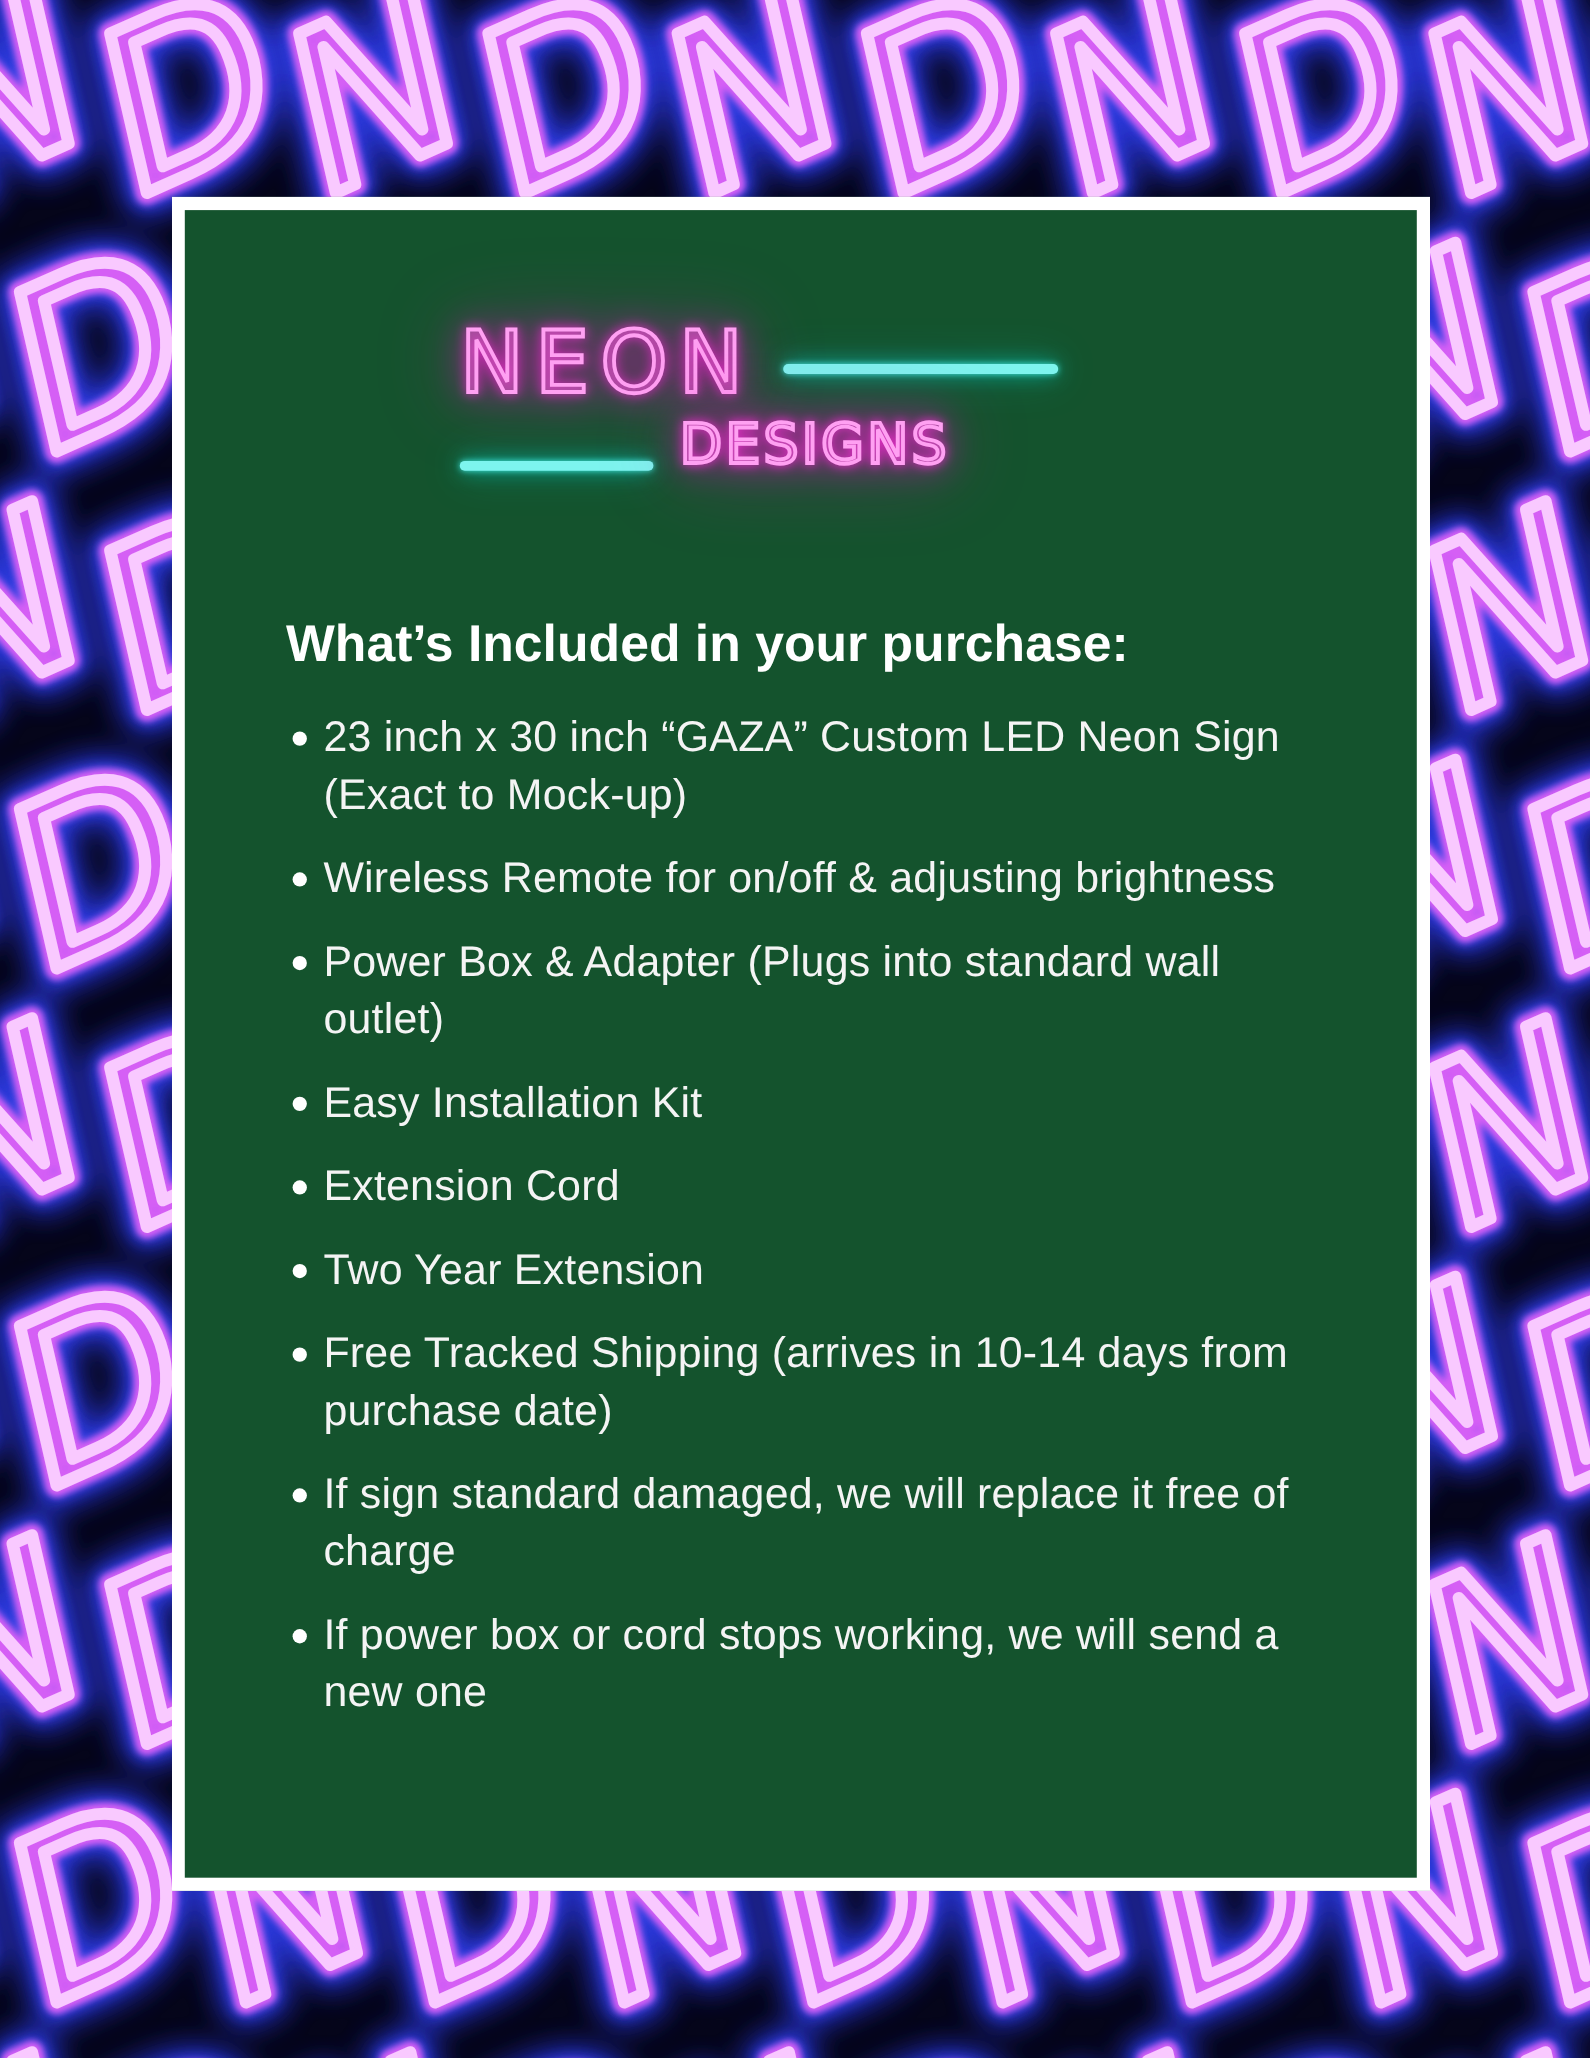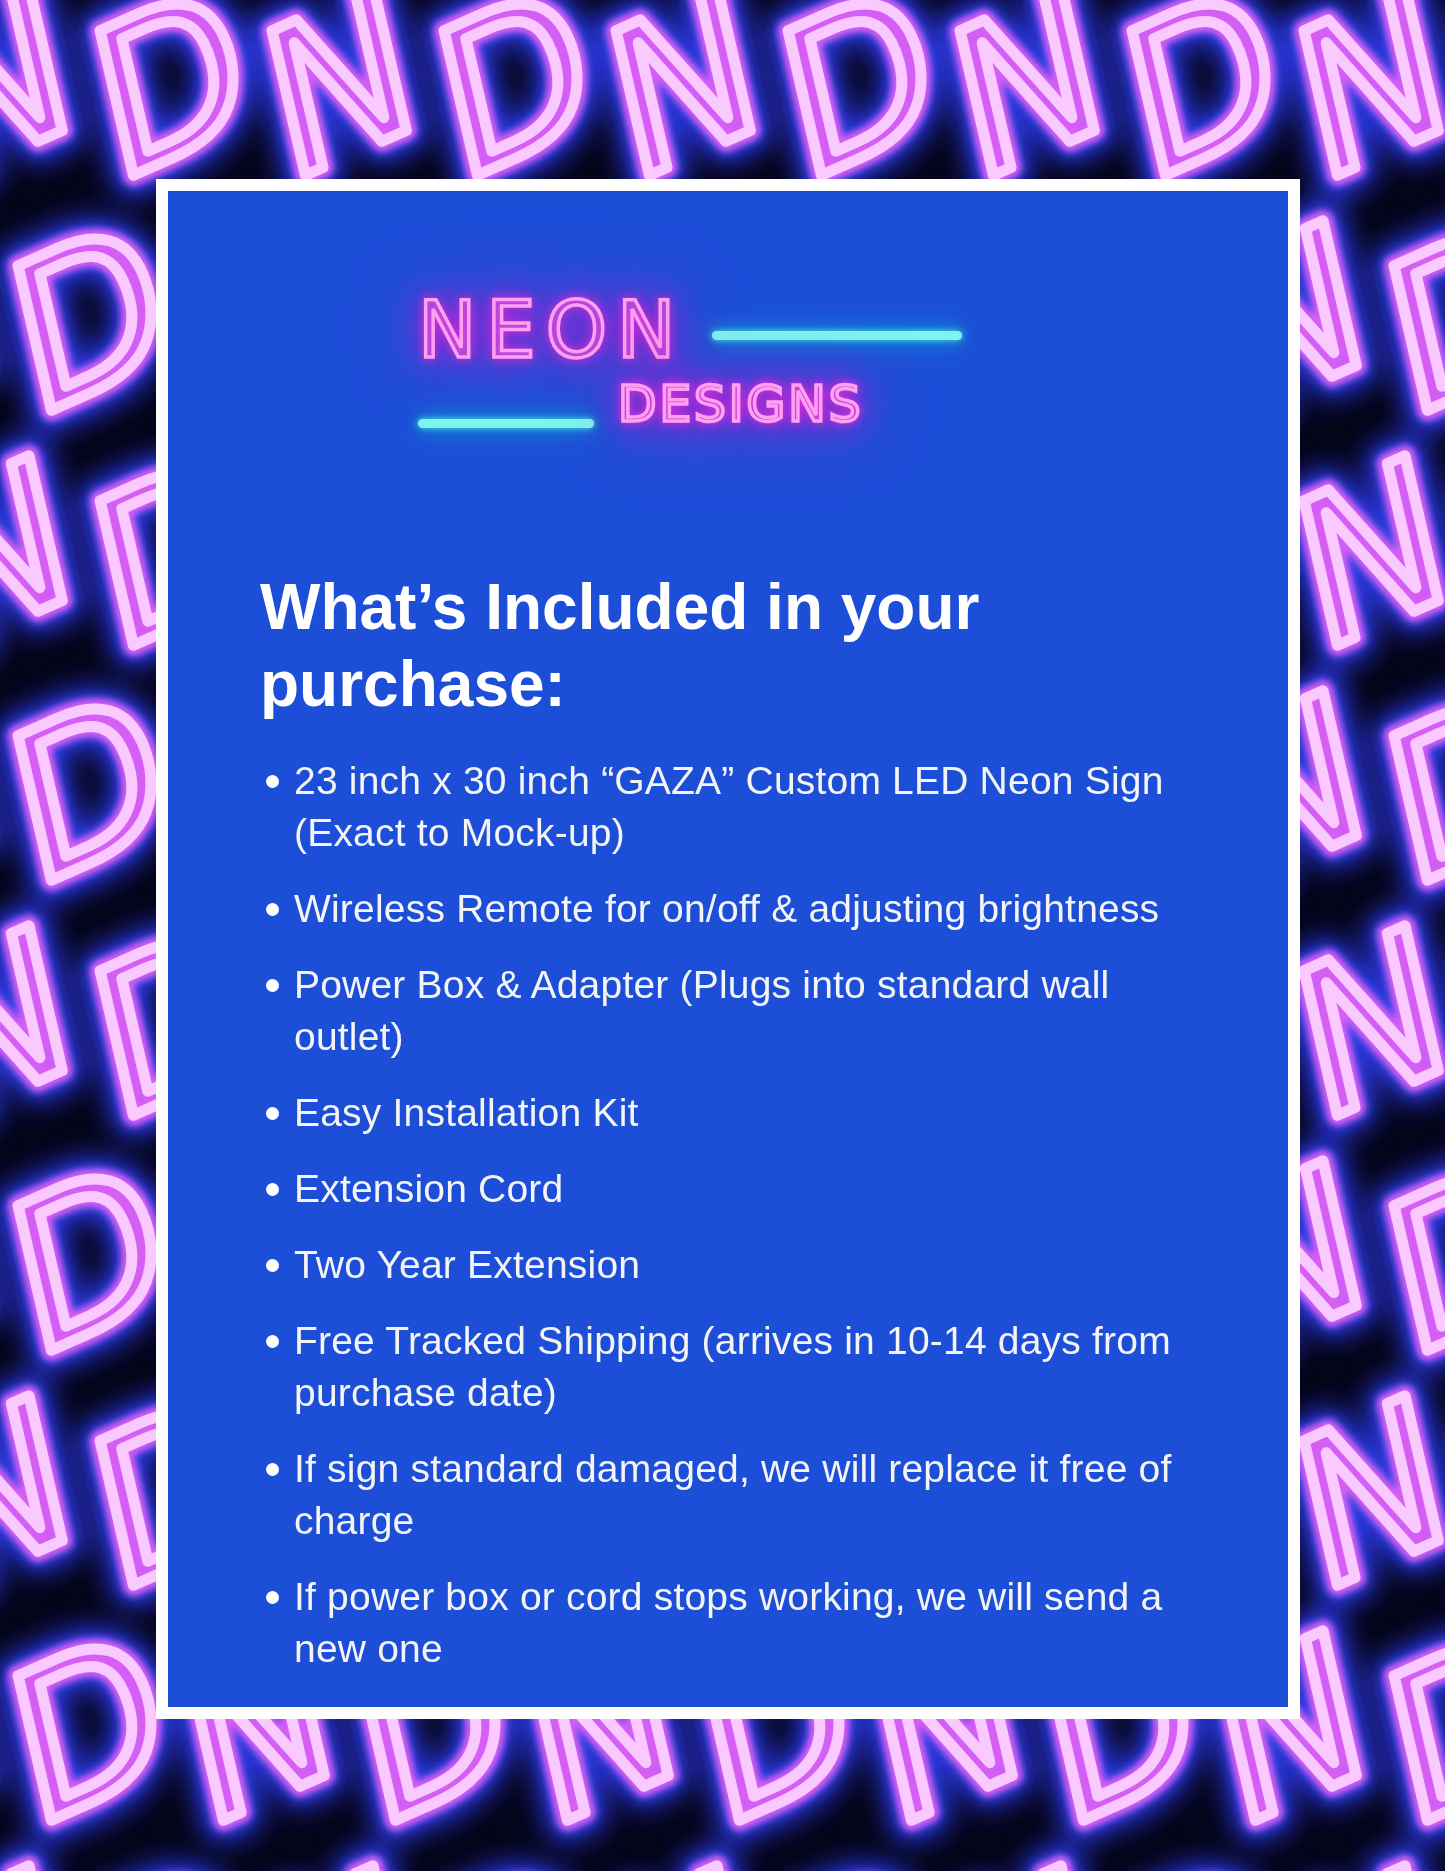--- a/index.html
+++ b/index.html
@@ -6,21 +6,21 @@
   body{
     width:1445px;height:1871px;position:relative;overflow:hidden;
     background:#05051a;font-family:"Liberation Sans",sans-serif;
   }
   
   #bg-svg{position:absolute;inset:0;display:block;}
   #glyph-layers text{font-family:"DejaVu Sans",sans-serif;font-style:italic;font-size:200px;}
   
   .card{
     position:absolute;left:156px;top:179px;width:1144px;height:1540px;
-    box-sizing:border-box;border:12px solid #ffffff;background:#1d4ed8;
+    box-sizing:border-box;border:12px solid #ffffff;background:#14532d;
     padding:0 90px;
   }
   
   .logo{position:relative;height:262px;margin-top:100px;}
   .neon-text{
     position:absolute;
     font-family:"DejaVu Sans",sans-serif;
     color:rgba(255,180,245,0.16);
     -webkit-text-stroke:3.5px #ffa0f2;
     filter:drop-shadow(0 0 5px rgba(255,45,220,0.95))
@@ -31,22 +31,22 @@
   .word-neon{left:160px;top:0px;font-size:78px;letter-spacing:10px;}
   .word-designs{left:360px;top:88px;font-size:50px;letter-spacing:3px;}
   .neon-line{
     position:absolute;height:9px;border-radius:5px;background:#7df4ee;
     box-shadow:0 0 6px rgba(70,240,230,0.95),0 0 18px rgba(0,225,215,0.65),0 0 38px rgba(0,200,195,0.45);
   }
   .line-top{left:454px;top:40px;width:250px;}
   .line-bottom{left:160px;top:128px;width:176px;}
   
   .heading{
-    margin:16px 0 0 2px;color:#ffffff;
-    font-size:64px;font-weight:bold;letter-spacing:0px;line-height:1.2;
+    margin:4px 0 0 2px;color:#ffffff;
+    font-size:47px;font-weight:bold;letter-spacing:0px;line-height:1.2;
   }
   
   .items{list-style:none;margin:32px 0 0 0;padding:0;display:flex;flex-direction:column;gap:24px;}
   .items li{display:flex;align-items:flex-start;padding-left:8px;}
   .dot{flex:0 0 13px;width:13px;height:13px;border-radius:50%;background:#ffffff;margin-top:20px;}
   .itxt{
     margin-left:15px;color:#f4f4f4;font-size:39px;line-height:52px;
     white-space:pre-line;letter-spacing:0.2px;
   }
 </style>

